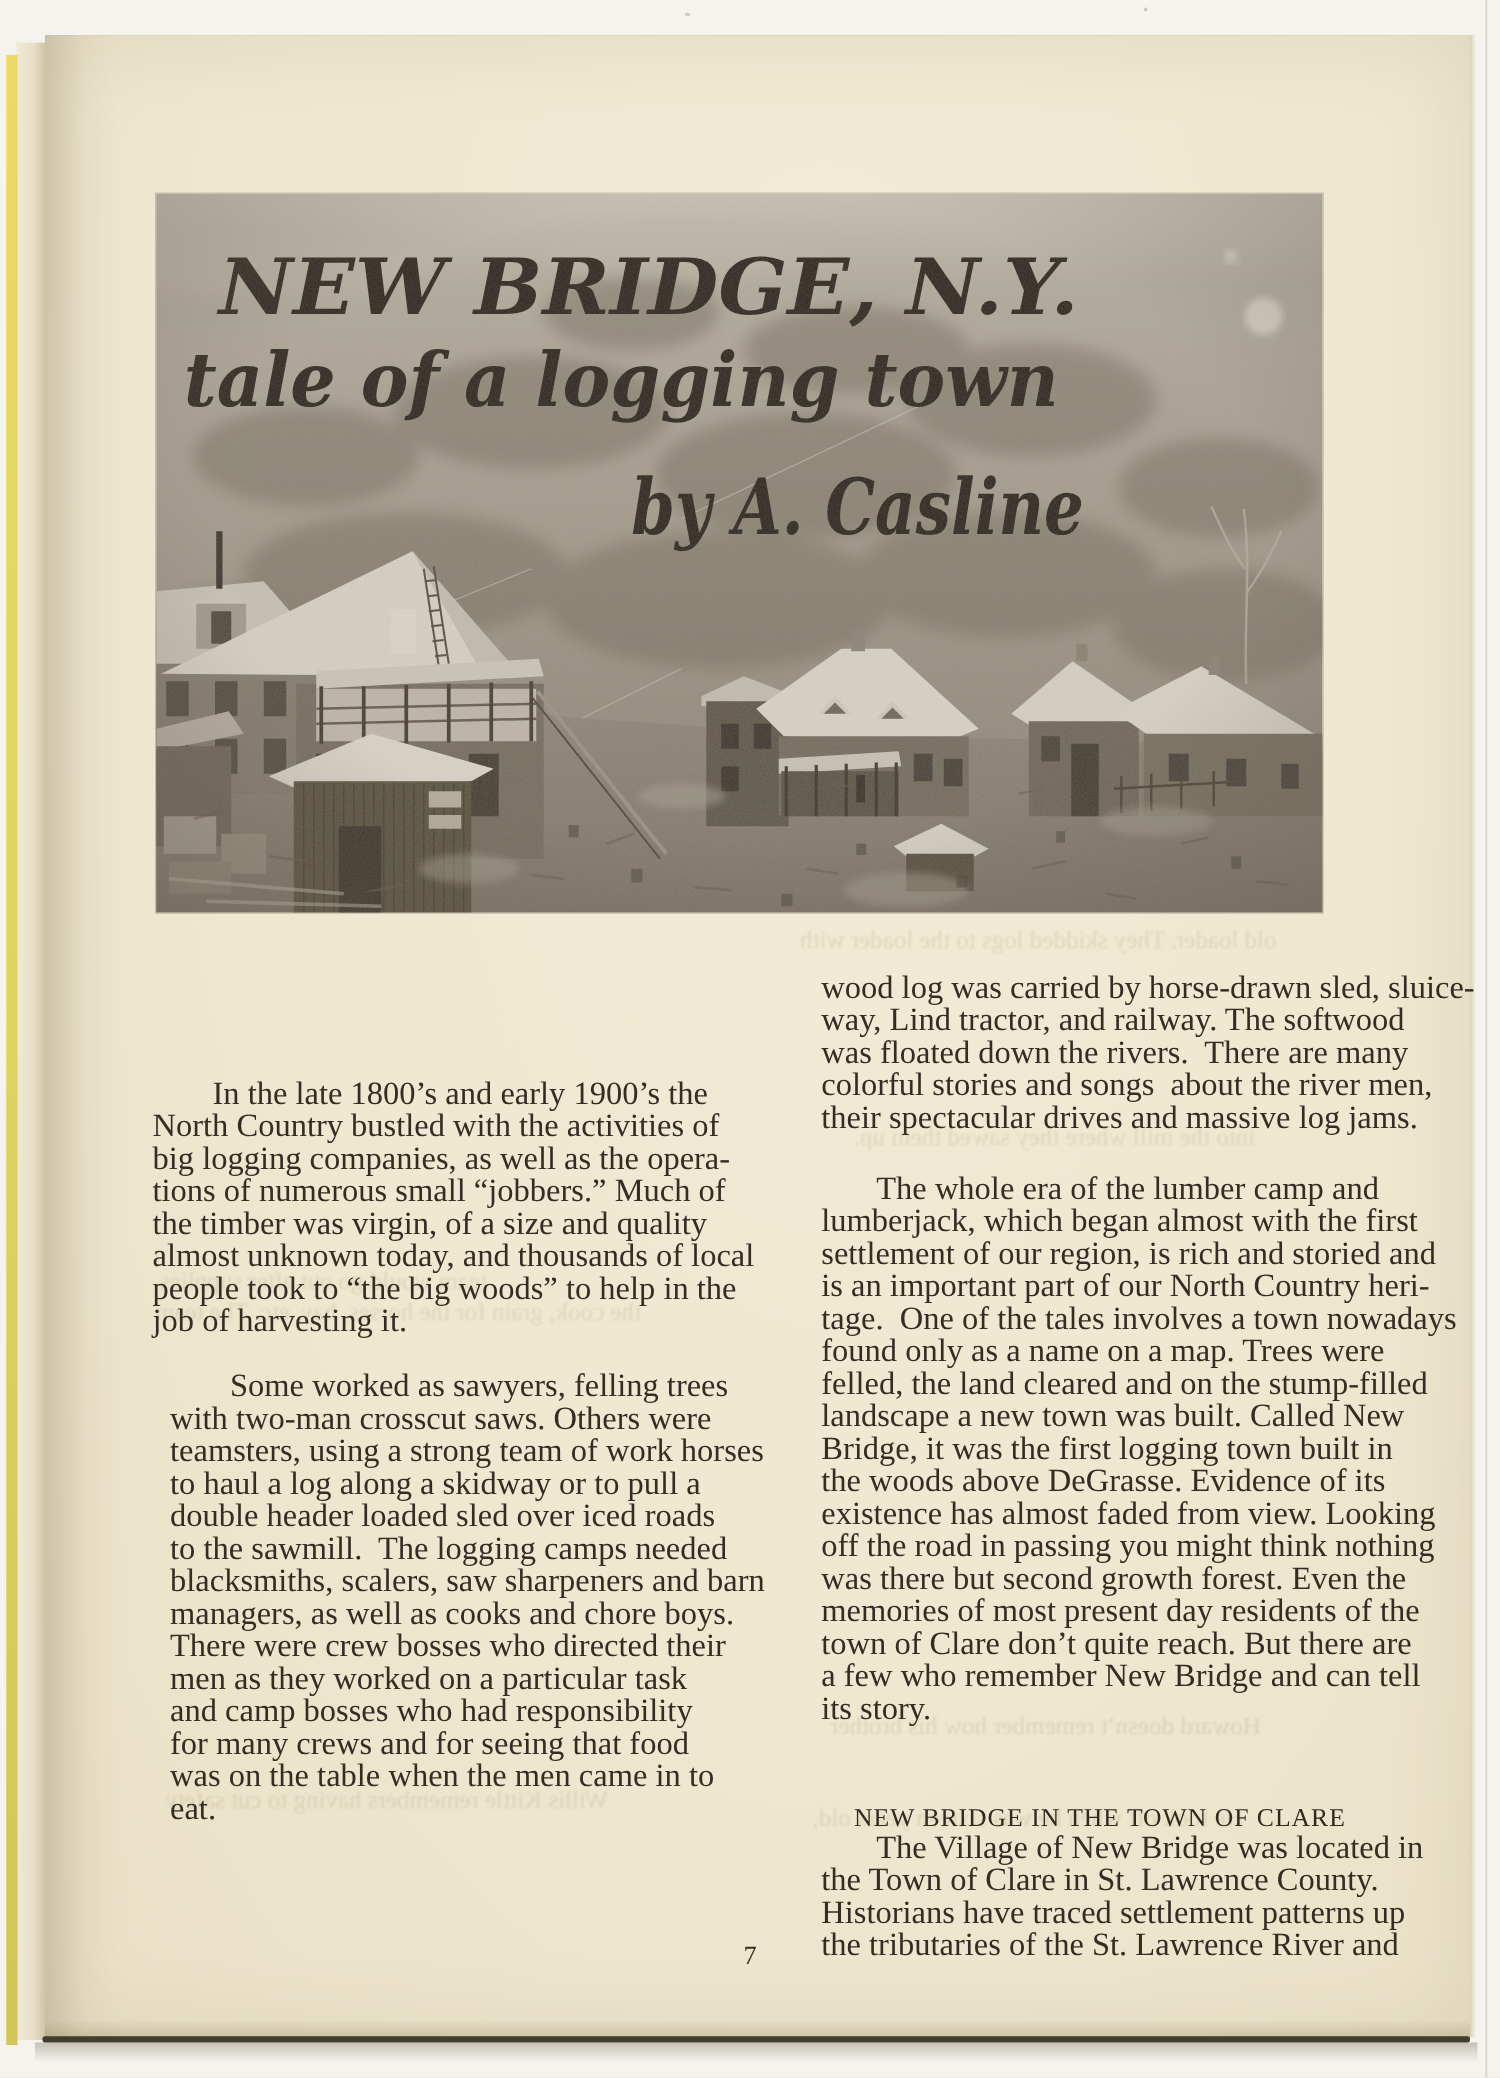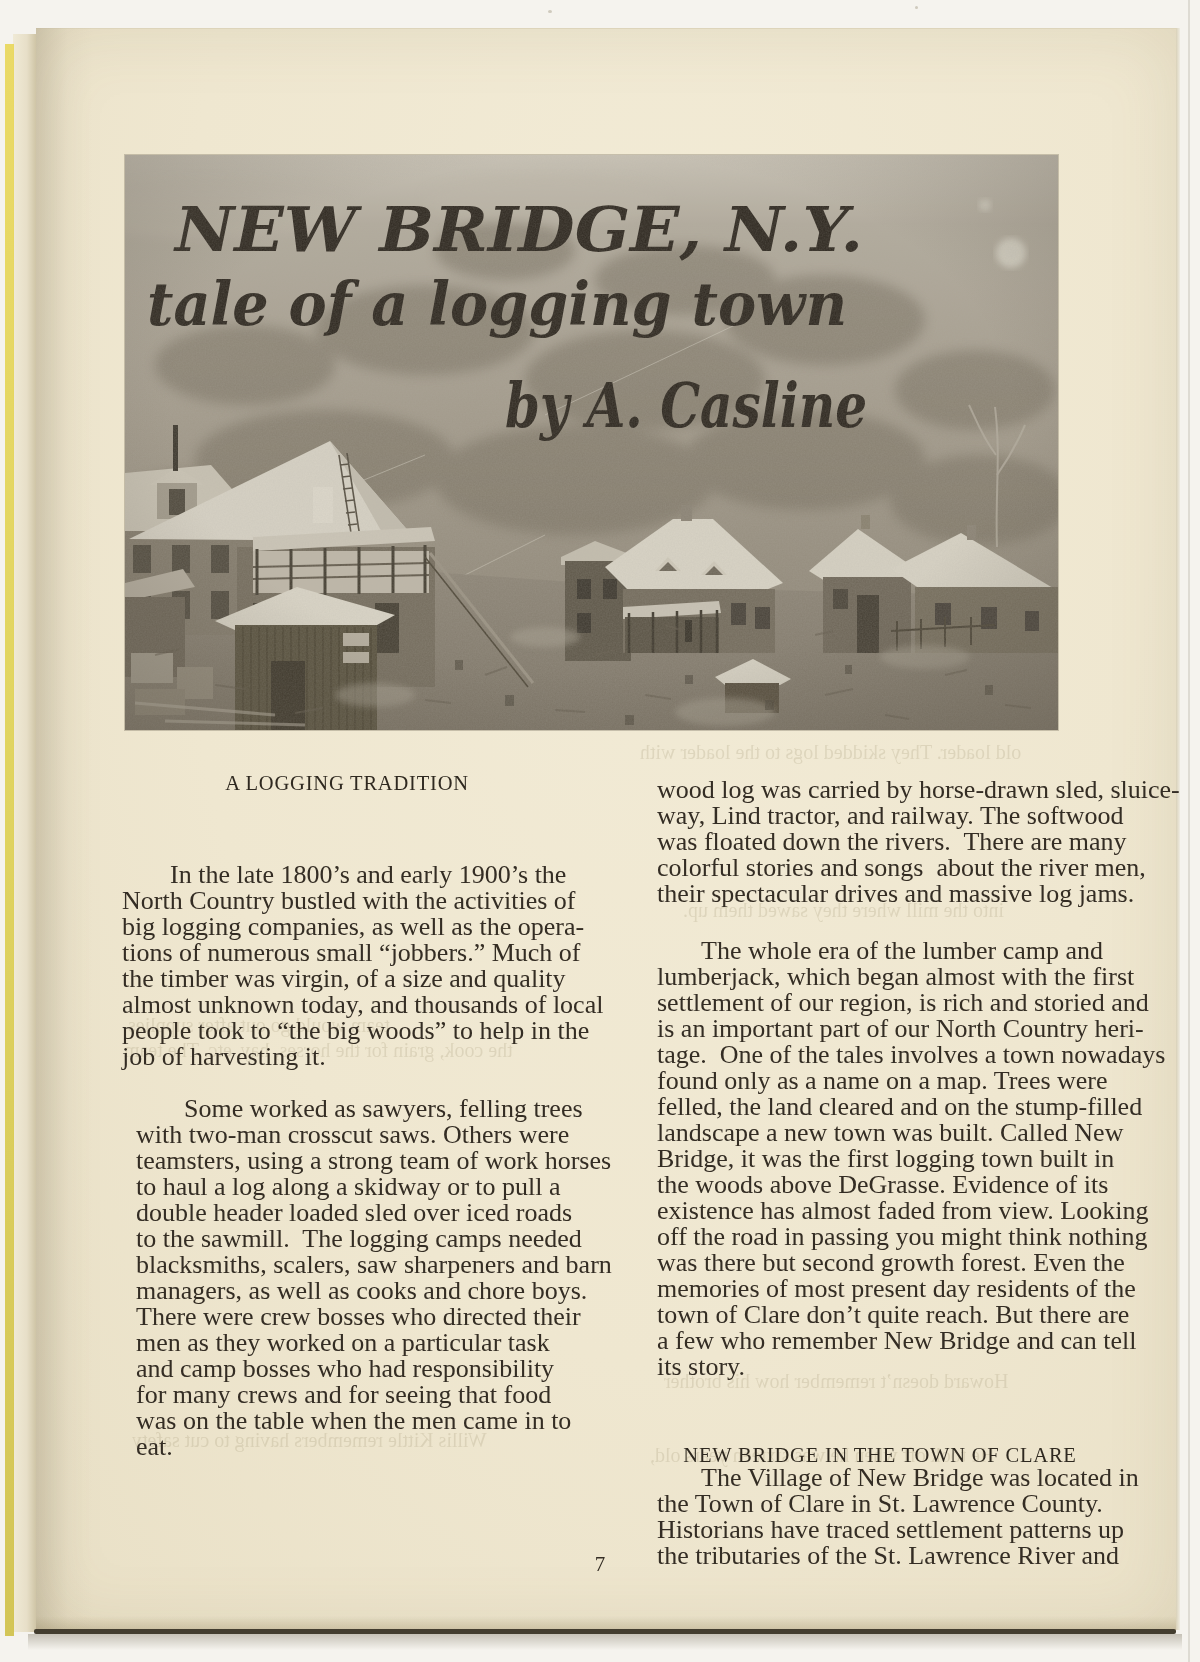--- a/index.html
+++ b/index.html
@@ -367,21 +367,20 @@
   </div>
 
   <div class="ghost" id="g1">old loader. They skidded logs to the loader with</div>
   <div class="ghost" id="g2">into the mill where they sawed them up.</div>
   <div class="ghost" id="g3">team would go out after supplies</div>
   <div class="ghost" id="g4">the cook, grain for the horses, hay, etc. The team</div>
   <div class="ghost" id="g5">Willis Kittle remembers having to cut safety</div>
   <div class="ghost" id="g6">Howard doesn’t remember how his brother</div>
   <div class="ghost" id="g7">He took off when he was sixteen years old,</div>
 
-  <div class="colhead" id="lh">A LOGGING TRADITION</div>
   <div class="para indent" id="lp1">In the late 1800’s and early 1900’s the
 North Country bustled with the activities of
 big logging companies, as well as the opera-
 tions of numerous small “jobbers.” Much of
 the timber was virgin, of a size and quality
 almost unknown today, and thousands of local
 people took to “the big woods” to help in the
 job of harvesting it.</div>
   <div class="para indent" id="lp2">Some worked as sawyers, felling trees
 with two-man crosscut saws. Others were

